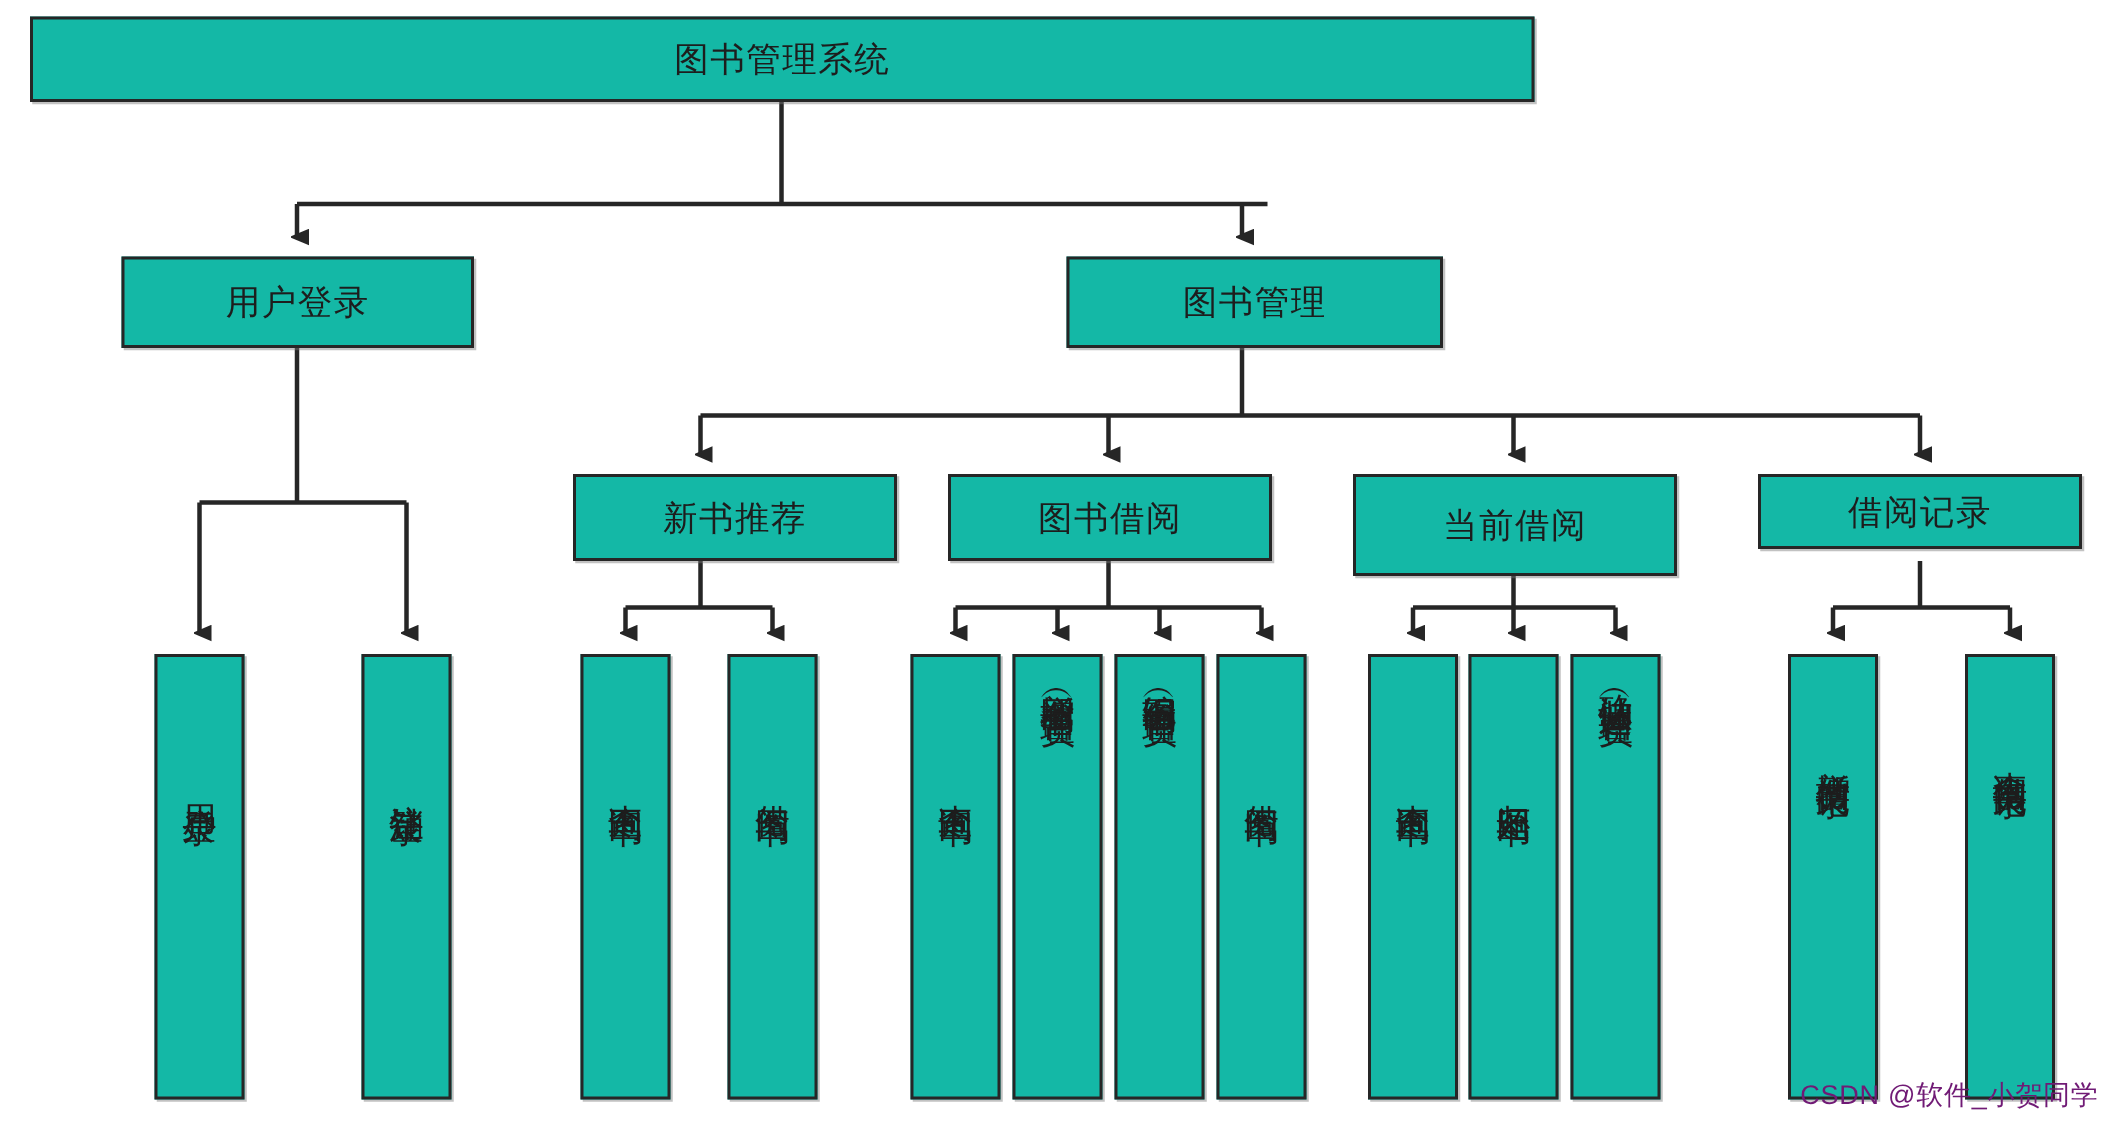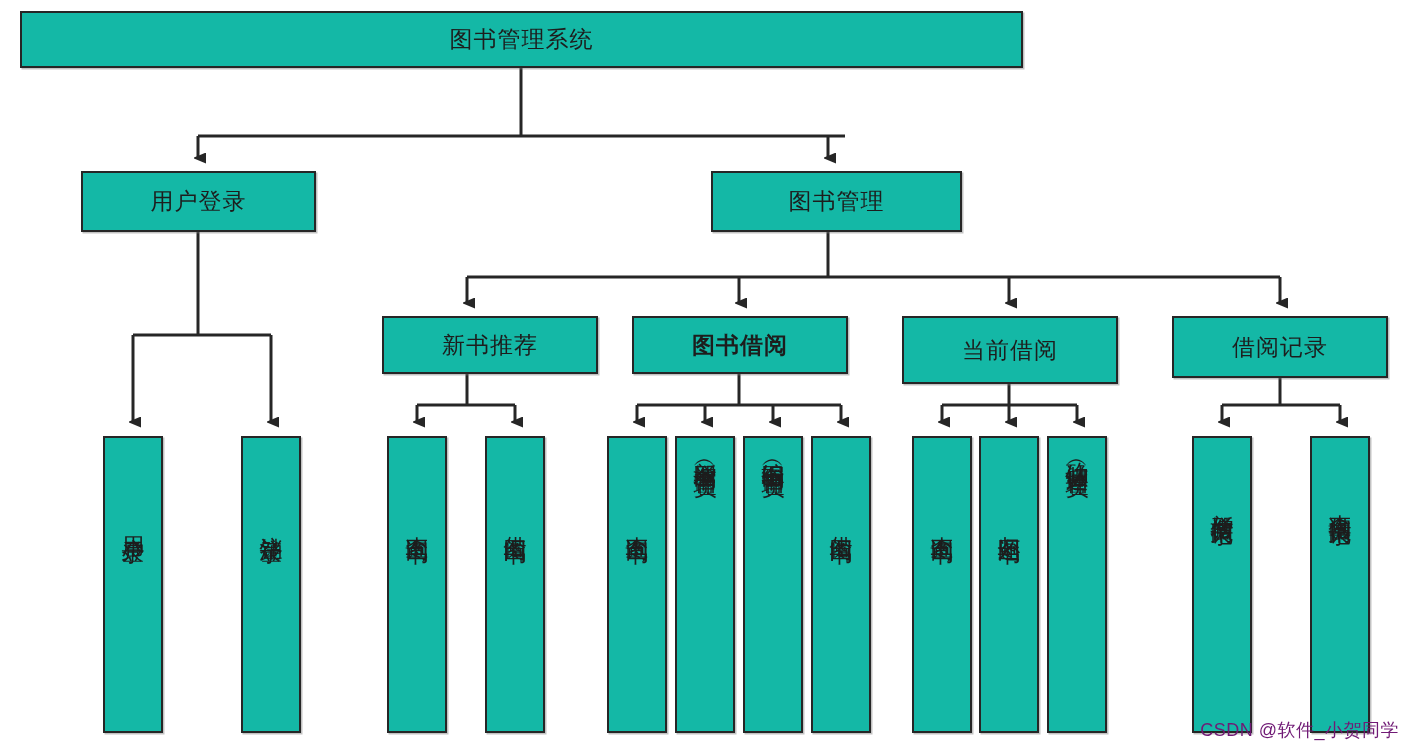--- a/index.html
+++ b/index.html
@@ -133,27 +133,27 @@
   <div class="node" style="left:81px;top:171px;width:235px;height:61px;">
     <span class="lbl">用户登录</span>
   </div>
   <div class="node" style="left:711px;top:171px;width:251px;height:61px;">
     <span class="lbl">图书管理</span>
   </div>
 
   <div class="node" style="left:362px;top:316px;width:216px;height:58px;margin-left:20px;">
     <span class="lbl">新书推荐</span>
   </div>
-  <div class="node" style="left:632px;top:316px;width:216px;height:58px;font-weight:bold;">
+  <div class="node" style="left:632px;top:316px;width:216px;height:58px;">
     <span class="lbl">图书借阅</span>
   </div>
   <div class="node" style="left:902px;top:316px;width:216px;height:68px;">
     <span class="lbl">当前借阅</span>
   </div>
-  <div class="node" style="left:1172px;top:316px;width:216px;height:62px;">
+  <div class="node" style="left:1172px;top:316px;width:216px;height:50px;">
     <span class="lbl">借阅记录</span>
   </div>
 
   <div class="node vert mid" style="left:103px;top:436px;width:60px;height:297px;">
     <span class="lbl">用户登录</span>
   </div>
   <div class="node vert mid" style="left:241px;top:436px;width:60px;height:297px;">
     <span class="lbl">注销登录</span>
   </div>
 

